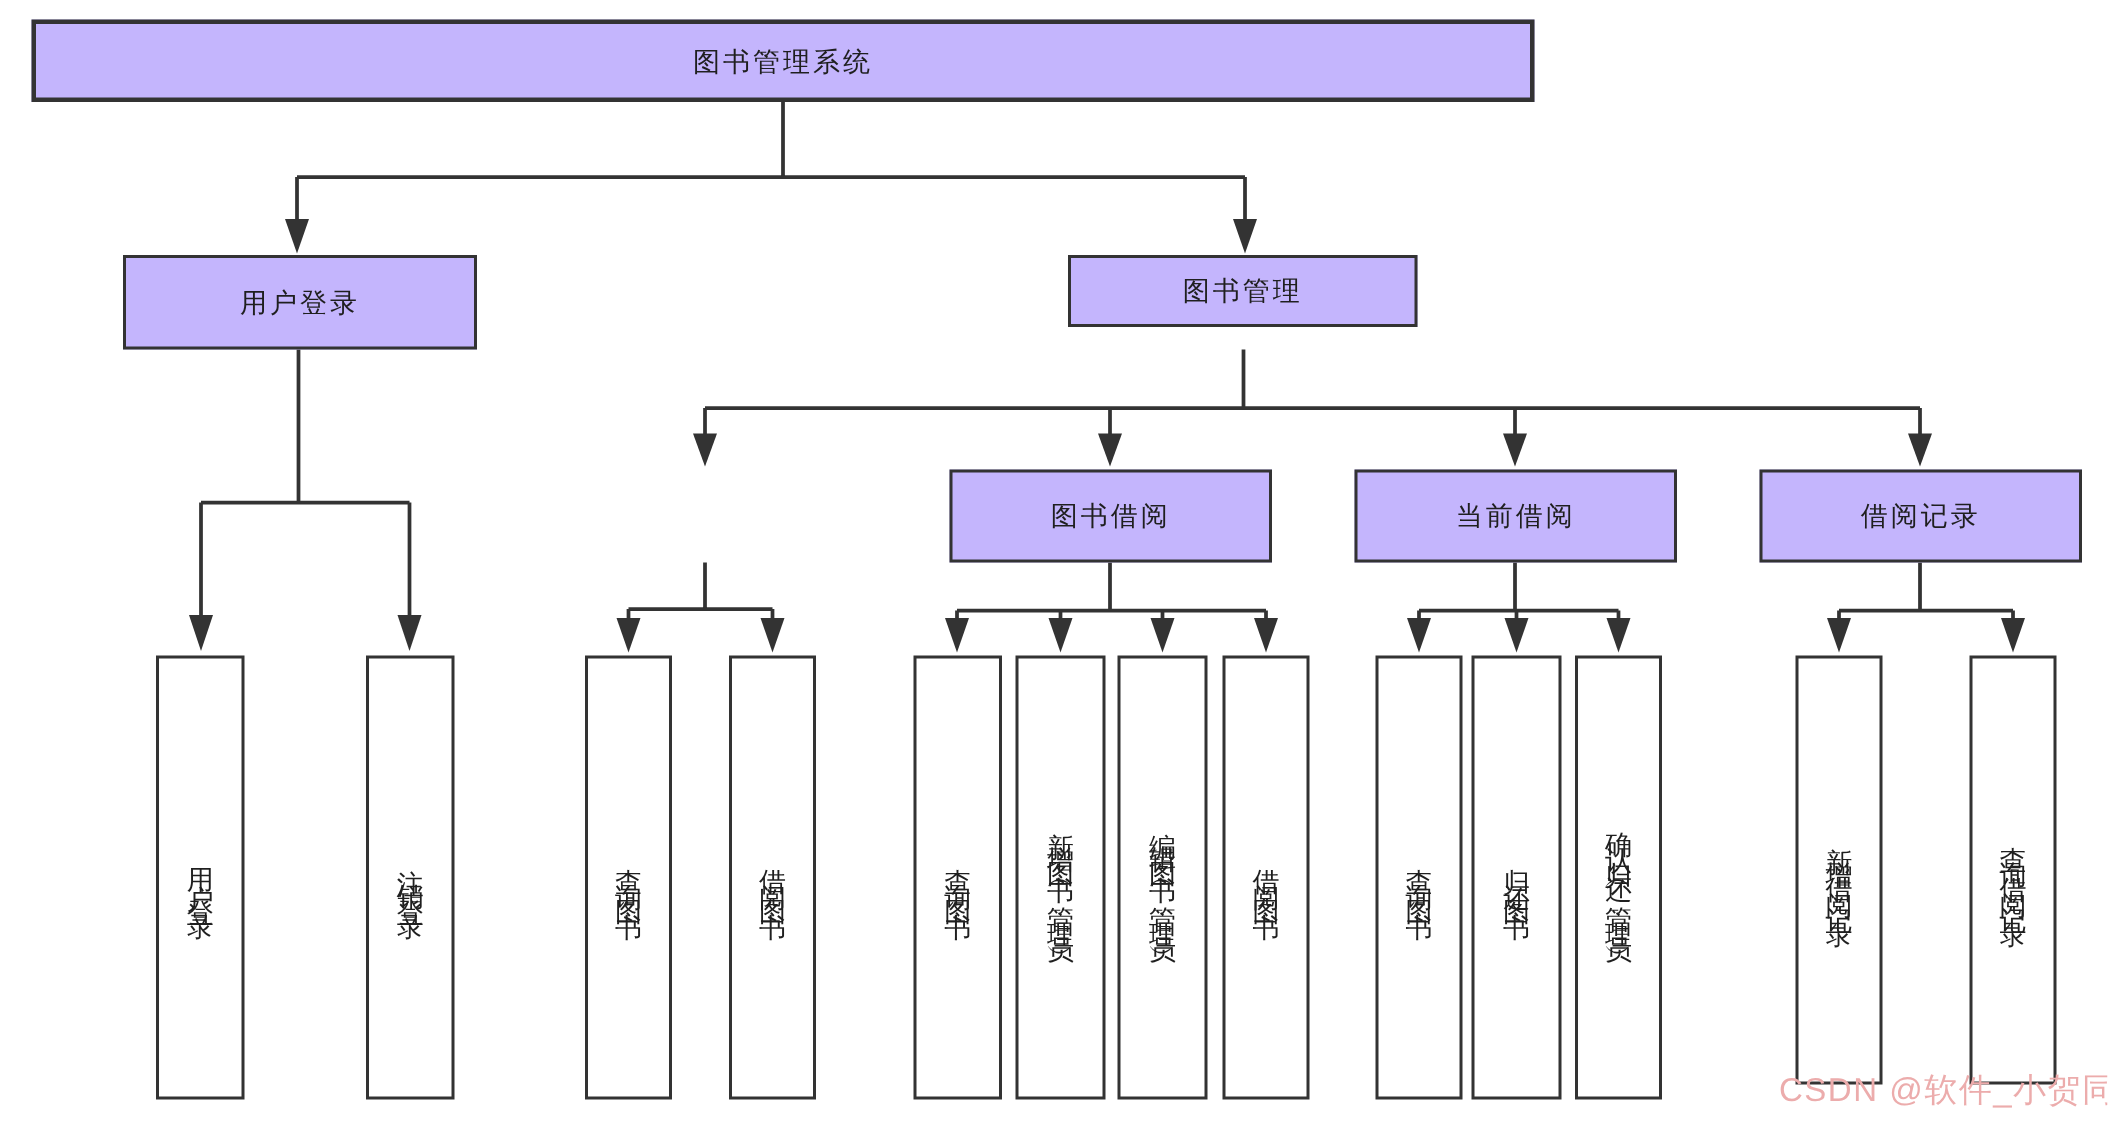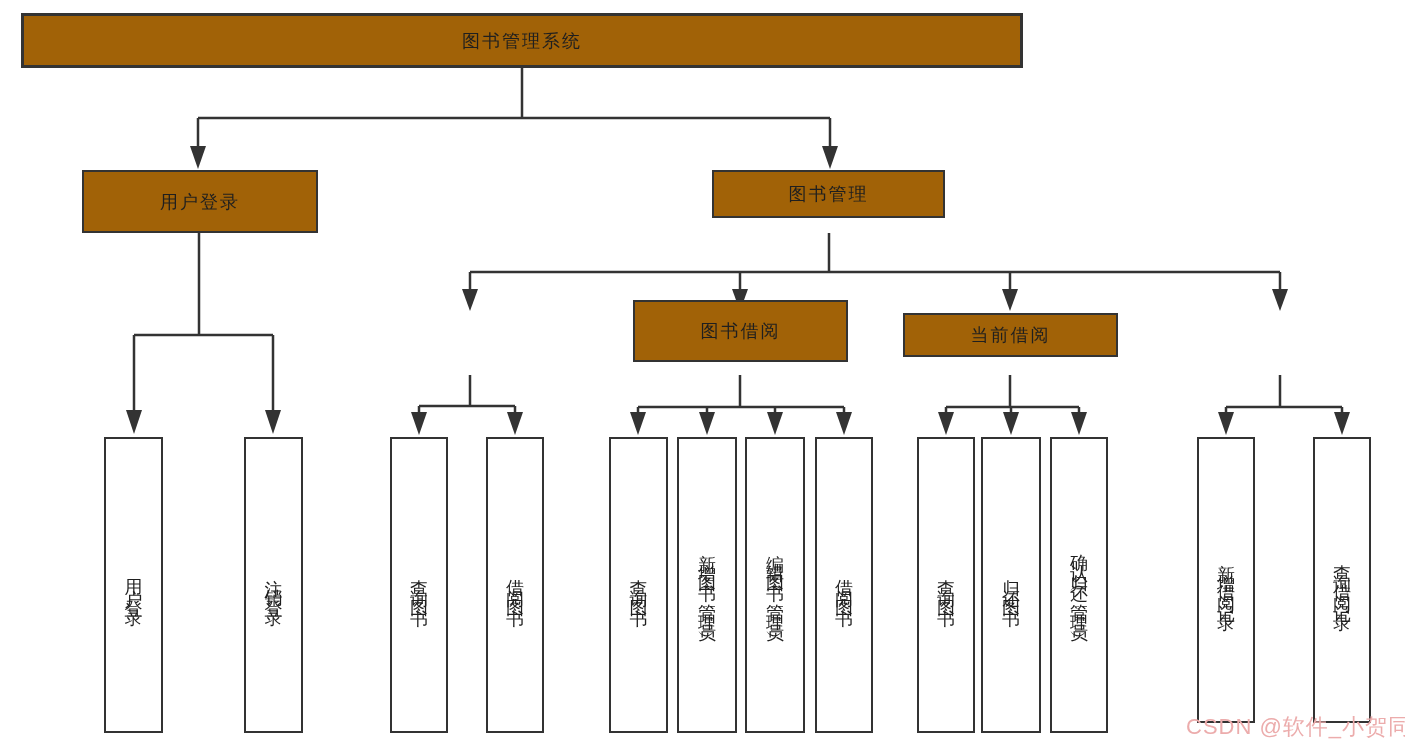--- a/index.html
+++ b/index.html
@@ -9,21 +9,21 @@
     background:#ffffff;
     font-family:"Liberation Sans",sans-serif;
     color:#1f1f1f;
     overflow:hidden;
   }
   .connectors{position:absolute;left:0;top:0;width:1405px;height:747px;}
   .hbox{
     position:absolute;
     box-sizing:border-box;
     border:3px solid #333333;
-    background:#a16207;
+    background:#c4b5fd;
     display:flex;align-items:center;justify-content:center;
     font-size:18px;letter-spacing:2px;
     z-index:2;
   }
   .lvl23{border-width:2.5px;}
   .vbox{
     position:absolute;
     box-sizing:border-box;
     border:2.5px solid #333333;
     background:#ffffff;
@@ -105,22 +105,23 @@
       <polygon points="1218,412 1234,412 1226,435"></polygon>
       <polygon points="1334,412 1350,412 1342,435"></polygon>
     </g>
   </svg>
 
   <div class="hbox" style="left:21px;top:13px;width:1002px;height:55px;">图书管理系统</div>
 
   <div class="hbox lvl23" style="left:82px;top:170px;width:236px;height:63px;">用户登录</div>
   <div class="hbox lvl23" style="left:712px;top:170px;width:233px;height:48px;">图书管理</div>
 
-  <div class="hbox lvl23" style="left:633px;top:300px;width:215px;height:62px;">图书借阅</div>
-  <div class="hbox lvl23" style="left:903px;top:313px;width:215px;height:44px;">当前借阅</div>
+  <div class="hbox lvl23" style="left:633px;top:313px;width:215px;height:62px;">图书借阅</div>
+  <div class="hbox lvl23" style="left:903px;top:313px;width:215px;height:62px;">当前借阅</div>
+  <div class="hbox lvl23" style="left:1173px;top:313px;width:215px;height:62px;">借阅记录</div>
 
   <div class="vbox" style="left:104px;top:437px;width:59px;height:296px;">用户登录</div>
   <div class="vbox" style="left:244px;top:437px;width:59px;height:296px;">注销登录</div>
 
   <div class="vbox" style="left:390px;top:437px;width:58px;height:296px;">查询图书</div>
   <div class="vbox" style="left:486px;top:437px;width:58px;height:296px;">借阅图书</div>
 
   <div class="vbox" style="left:609px;top:437px;width:59px;height:296px;">查询图书</div>
   <div class="vbox" style="left:677px;top:437px;width:60px;height:296px;">新增图书（管理员）</div>
   <div class="vbox" style="left:745px;top:437px;width:60px;height:296px;">编辑图书（管理员）</div>

